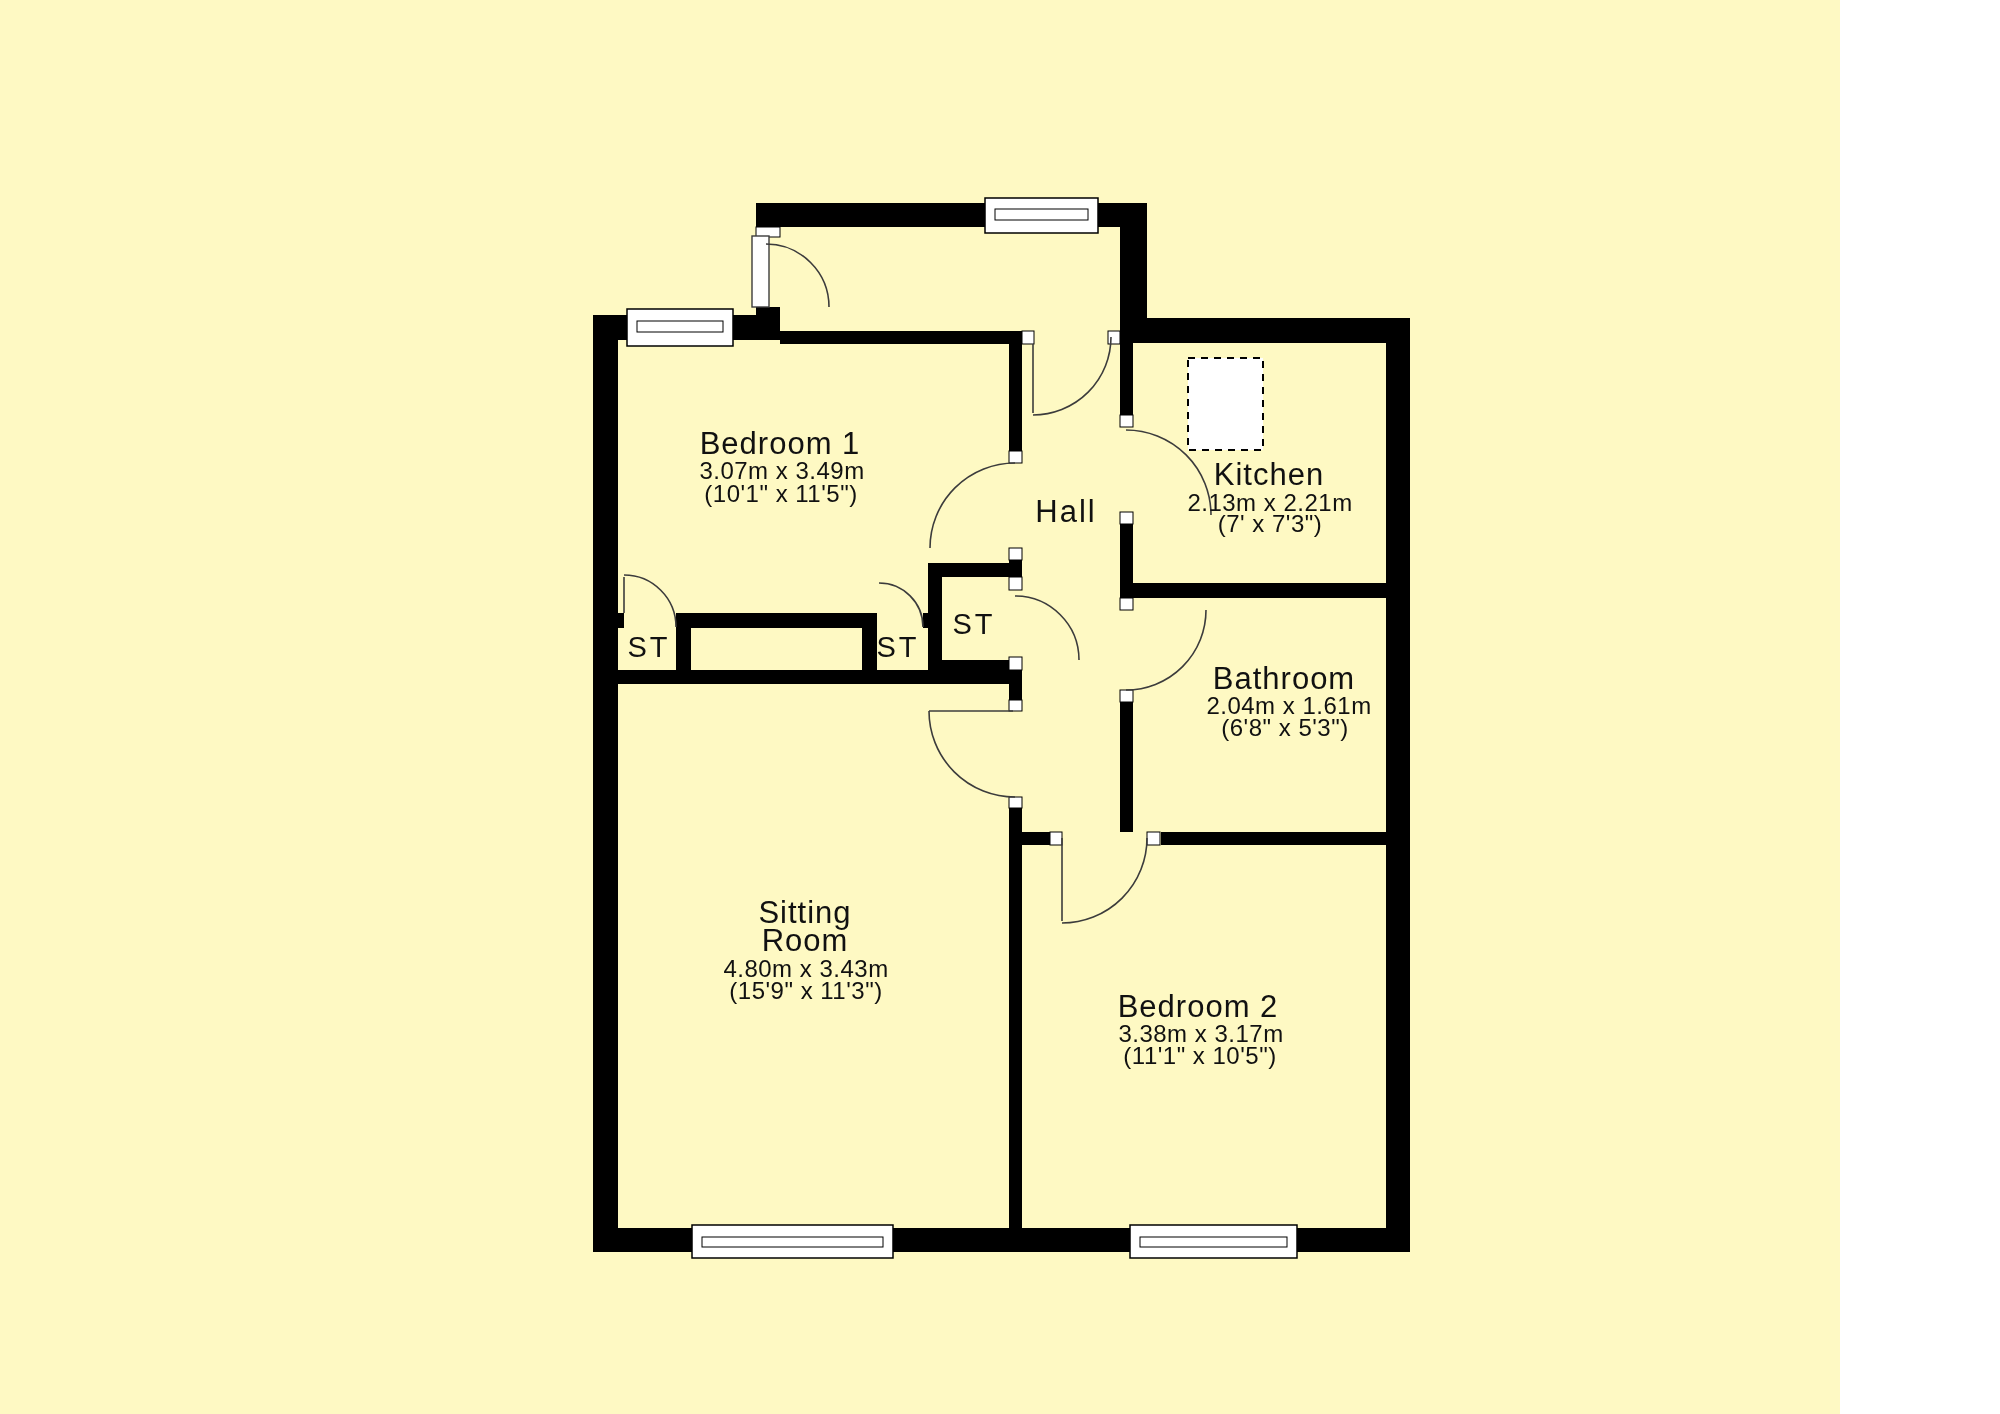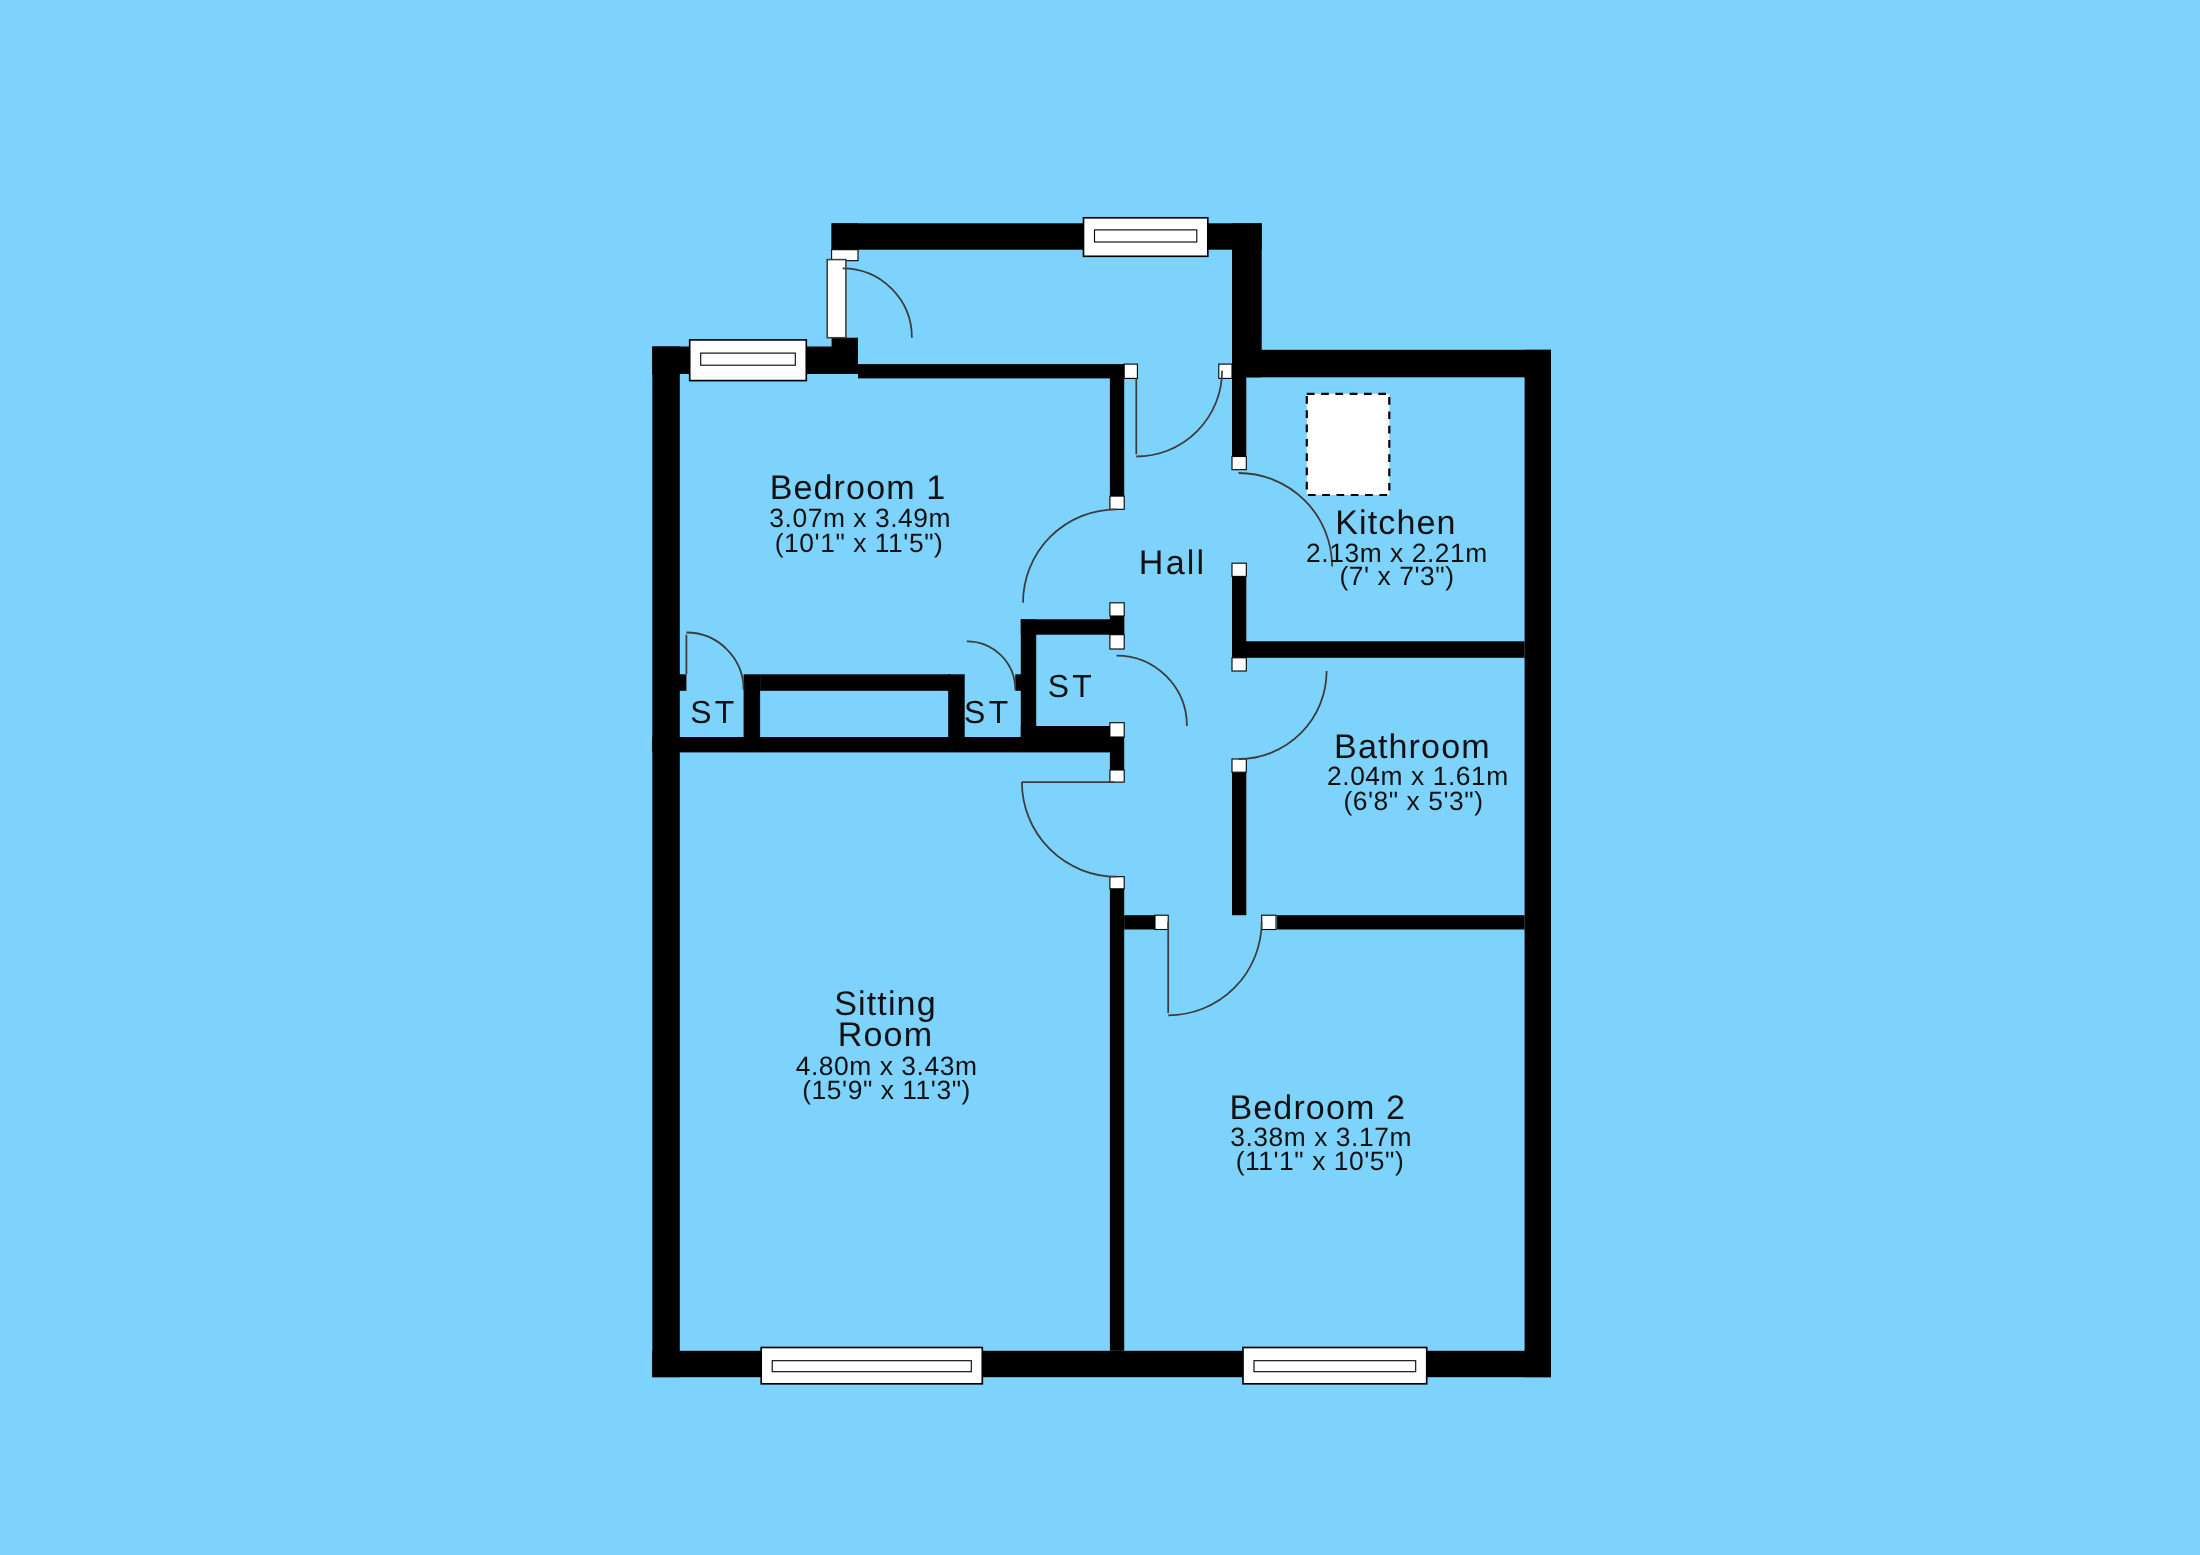--- a/index.html
+++ b/index.html
@@ -1,16 +1,16 @@
 <!DOCTYPE html>
 <html><head>
 <meta charset="utf-8">
 <style>
   html,body{margin:0;padding:0;background:#ffffff;}
-  .plan-wrap{position:relative;width:2000px;height:1414px;background:#7dd3fc;overflow:hidden;}
+  .plan-wrap{position:relative;width:1840px;height:1414px;background:#fef9c3;overflow:hidden;}
   svg{display:block;width:2000px;height:1414px;}
   .wall{fill:#000000;stroke:none;}
   .jamb{fill:#ffffff;stroke:#000000;stroke-width:1;}
   .win-outer{fill:#ffffff;stroke:#000000;stroke-width:1.5;}
   .win-inner{fill:#ffffff;stroke:#000000;stroke-width:1;}
   .arc{fill:none;stroke:#3c3c3c;stroke-width:1.6;}
   .panel{fill:#ffffff;stroke:#3c3c3c;stroke-width:1.4;}
   .pline{fill:none;stroke:#3c3c3c;stroke-width:1.6;}
   .appliance{fill:#ffffff;stroke:#000000;stroke-width:2;stroke-dasharray:7 6;}
   text{fill:#111111;font-family:"Liberation Sans","DejaVu Sans",sans-serif;text-anchor:middle;}

